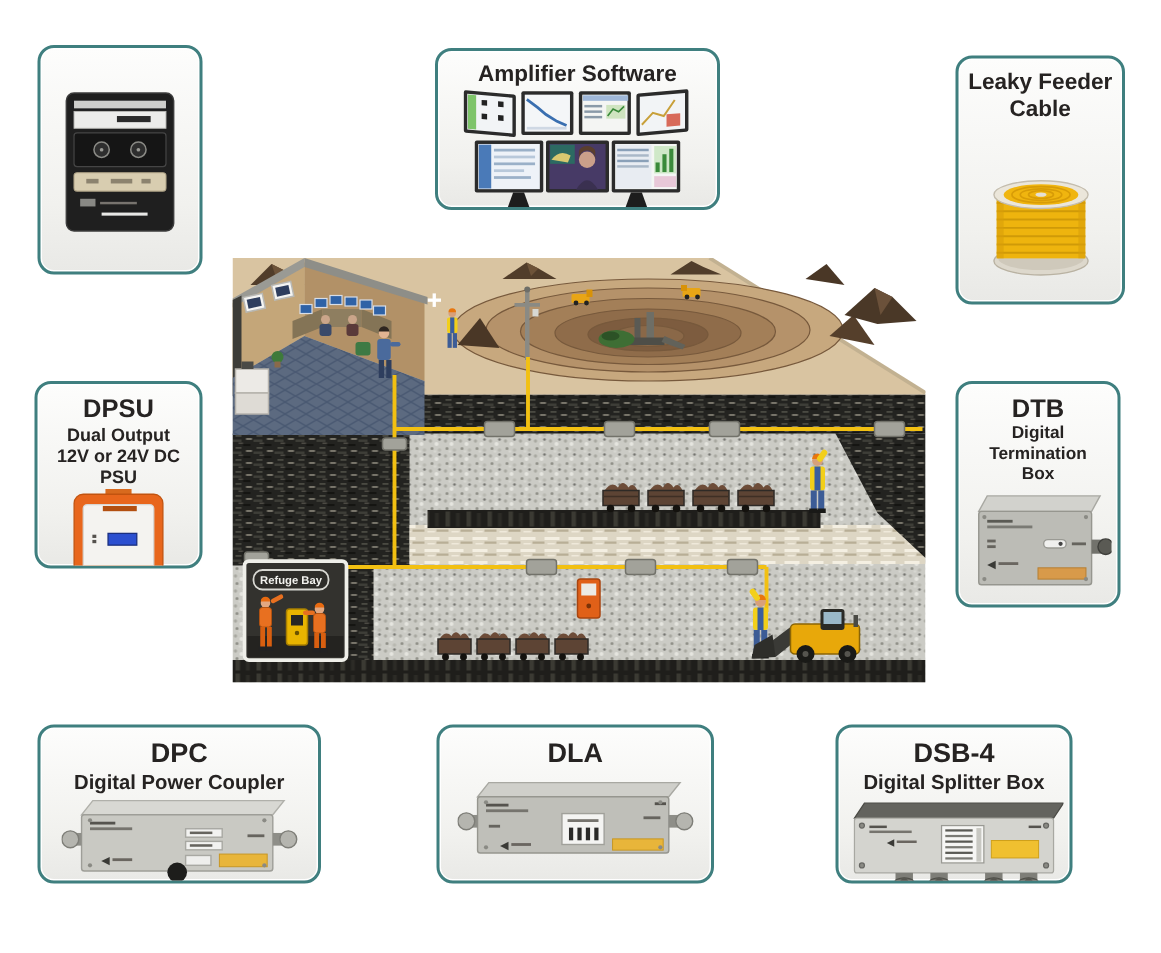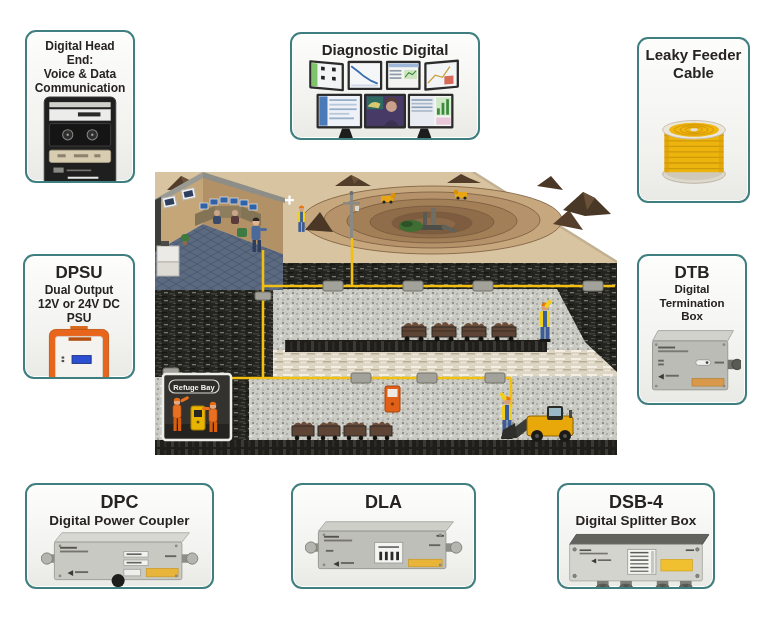--- a/index.html
+++ b/index.html
@@ -32,25 +32,20 @@
   #card-dla{left:291px;top:483px;width:185px;height:106px;}
   #card-dsb4{left:557px;top:483px;width:158px;height:106px;}
   #mine-wrap{position:absolute;left:155px;top:172px;width:462px;height:283px;}
 </style>
 </head>
 <body>
 
 <div id="canvas">
 
   <div class="card" id="card-head-end">
-    <div class="card-title t12">
-      <div>Digital Head End:</div>
-      <div>Voice &amp; Data</div>
-      <div>Communication</div>
-    </div>
     <div class="devwrap">
       <svg width="74" height="94" viewBox="0 0 72 92">
         <rect x="1" y="1" width="70" height="90" rx="5" fill="#1f1f1f" stroke="#3c3c3c"></rect>
         <rect x="6" y="6" width="60" height="5" fill="#cfcfcc"></rect>
         <rect x="6" y="13" width="60" height="11" fill="#ececea" stroke="#b9b9b6" stroke-width="0.6"></rect>
         <rect x="34" y="16" width="22" height="4" fill="#2a2a2a"></rect>
         <rect x="6" y="27" width="60" height="22" rx="2" fill="#151515" stroke="#454545" stroke-width="0.8"></rect>
         <circle cx="24" cy="38" r="5" fill="#2e2e2e" stroke="#8a8a85" stroke-width="1"></circle>
         <circle cx="48" cy="38" r="5" fill="#2e2e2e" stroke="#8a8a85" stroke-width="1"></circle>
         <circle cx="24" cy="38" r="1.2" fill="#9a9a95"></circle>
@@ -60,21 +55,21 @@
         <rect x="30" y="57" width="14" height="3" fill="#5a5244" opacity="0.6"></rect>
         <rect x="50" y="57" width="6" height="3" fill="#5a5244" opacity="0.6"></rect>
         <rect x="10" y="70" width="10" height="5" fill="#888884"></rect>
         <rect x="23" y="72" width="24" height="1.6" fill="#77736e"></rect>
         <rect x="24" y="79" width="30" height="2" fill="#e8e8e6"></rect>
       </svg>
     </div>
   </div>
 
   <div class="card" id="card-diagnostic">
-    <div class="card-title t15">Diagnostic Digital</div>
+    <div class="card-title t15">Amplifier Software</div>
     <div class="devwrap">
       <svg width="160" height="84" viewBox="0 0 170 92">
 
         <g transform="skewY(5)">
           <rect x="2" y="1" width="38" height="31" rx="1.5" fill="#2b2b2b"></rect>
           <rect x="4.5" y="3.5" width="33" height="26" fill="#f2f4f6"></rect>
           <rect x="5" y="4" width="6" height="25" fill="#7ec46a"></rect>
           <rect x="15" y="7" width="4" height="4" fill="#222"></rect>
             <rect x="27" y="7" width="4" height="4" fill="#222"></rect>
           <rect x="15" y="17" width="4" height="4" fill="#222"></rect>

